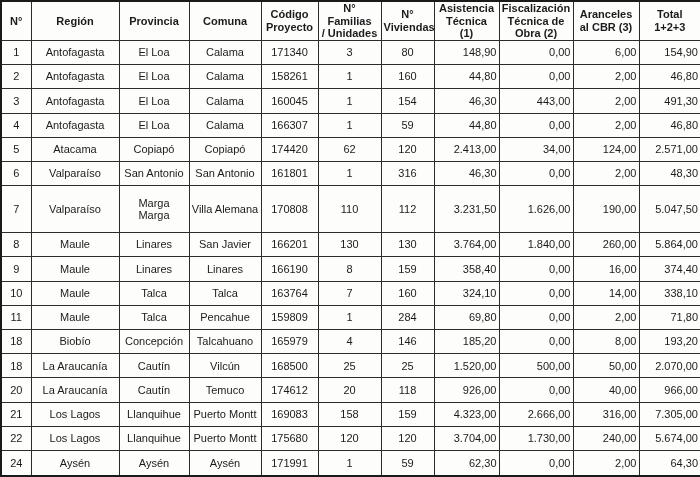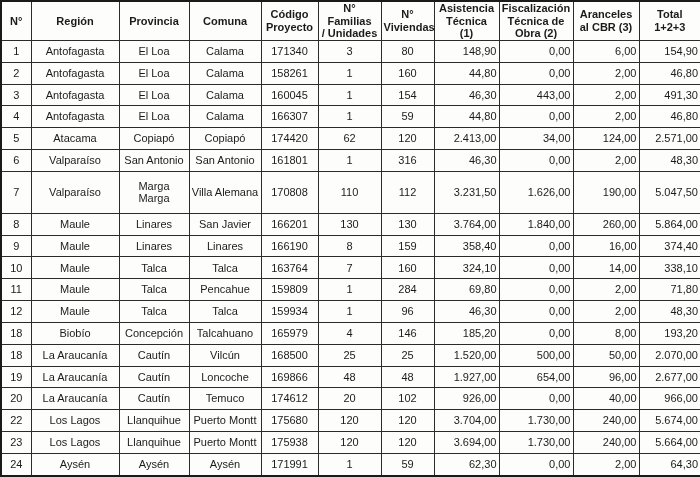--- a/index.html
+++ b/index.html
@@ -238,33 +238,20 @@
           <td class="ctr">Pencahue</td>
           <td class="ctr">159809</td>
           <td class="ctr">1</td>
           <td class="ctr">284</td>
           <td class="num">69,80</td>
           <td class="num">0,00</td>
           <td class="num">2,00</td>
           <td class="num">71,80</td>
         </tr>
         <tr>
-          <td class="ctr">12</td>
-          <td class="ctr">Maule</td>
-          <td class="ctr">Talca</td>
-          <td class="ctr">Talca</td>
-          <td class="ctr">159934</td>
-          <td class="ctr">1</td>
-          <td class="ctr">96</td>
-          <td class="num">46,30</td>
-          <td class="num">0,00</td>
-          <td class="num">2,00</td>
-          <td class="num">48,30</td>
-        </tr>
-        <tr>
           <td class="ctr">18</td>
           <td class="ctr">Biobío</td>
           <td class="ctr">Concepción</td>
           <td class="ctr">Talcahuano</td>
           <td class="ctr">165979</td>
           <td class="ctr">4</td>
           <td class="ctr">146</td>
           <td class="num">185,20</td>
           <td class="num">0,00</td>
           <td class="num">8,00</td>
@@ -277,72 +264,59 @@
           <td class="ctr">Vilcún</td>
           <td class="ctr">168500</td>
           <td class="ctr">25</td>
           <td class="ctr">25</td>
           <td class="num">1.520,00</td>
           <td class="num">500,00</td>
           <td class="num">50,00</td>
           <td class="num">2.070,00</td>
         </tr>
         <tr>
-          <td class="ctr">19</td>
-          <td class="ctr">La Araucanía</td>
-          <td class="ctr">Cautín</td>
-          <td class="ctr">Loncoche</td>
-          <td class="ctr">169866</td>
-          <td class="ctr">48</td>
-          <td class="ctr">48</td>
-          <td class="num">1.927,00</td>
-          <td class="num">654,00</td>
-          <td class="num">96,00</td>
-          <td class="num">2.677,00</td>
-        </tr>
-        <tr>
           <td class="ctr">20</td>
           <td class="ctr">La Araucanía</td>
           <td class="ctr">Cautín</td>
           <td class="ctr">Temuco</td>
           <td class="ctr">174612</td>
           <td class="ctr">20</td>
-          <td class="ctr">102</td>
+          <td class="ctr">118</td>
           <td class="num">926,00</td>
           <td class="num">0,00</td>
           <td class="num">40,00</td>
           <td class="num">966,00</td>
+        </tr>
+        <tr>
+          <td class="ctr">21</td>
+          <td class="ctr">Los Lagos</td>
+          <td class="ctr">Llanquihue</td>
+          <td class="ctr">Puerto Montt</td>
+          <td class="ctr">169083</td>
+          <td class="ctr">158</td>
+          <td class="ctr">159</td>
+          <td class="num">4.323,00</td>
+          <td class="num">2.666,00</td>
+          <td class="num">316,00</td>
+          <td class="num">7.305,00</td>
         </tr>
         <tr>
           <td class="ctr">22</td>
           <td class="ctr">Los Lagos</td>
           <td class="ctr">Llanquihue</td>
           <td class="ctr">Puerto Montt</td>
           <td class="ctr">175680</td>
           <td class="ctr">120</td>
           <td class="ctr">120</td>
           <td class="num">3.704,00</td>
           <td class="num">1.730,00</td>
           <td class="num">240,00</td>
           <td class="num">5.674,00</td>
         </tr>
         <tr>
-          <td class="ctr">23</td>
-          <td class="ctr">Los Lagos</td>
-          <td class="ctr">Llanquihue</td>
-          <td class="ctr">Puerto Montt</td>
-          <td class="ctr">175938</td>
-          <td class="ctr">120</td>
-          <td class="ctr">120</td>
-          <td class="num">3.694,00</td>
-          <td class="num">1.730,00</td>
-          <td class="num">240,00</td>
-          <td class="num">5.664,00</td>
-        </tr>
-        <tr>
           <td class="ctr">24</td>
           <td class="ctr">Aysén</td>
           <td class="ctr">Aysén</td>
           <td class="ctr">Aysén</td>
           <td class="ctr">171991</td>
           <td class="ctr">1</td>
           <td class="ctr">59</td>
           <td class="num">62,30</td>
           <td class="num">0,00</td>
           <td class="num">2,00</td>

